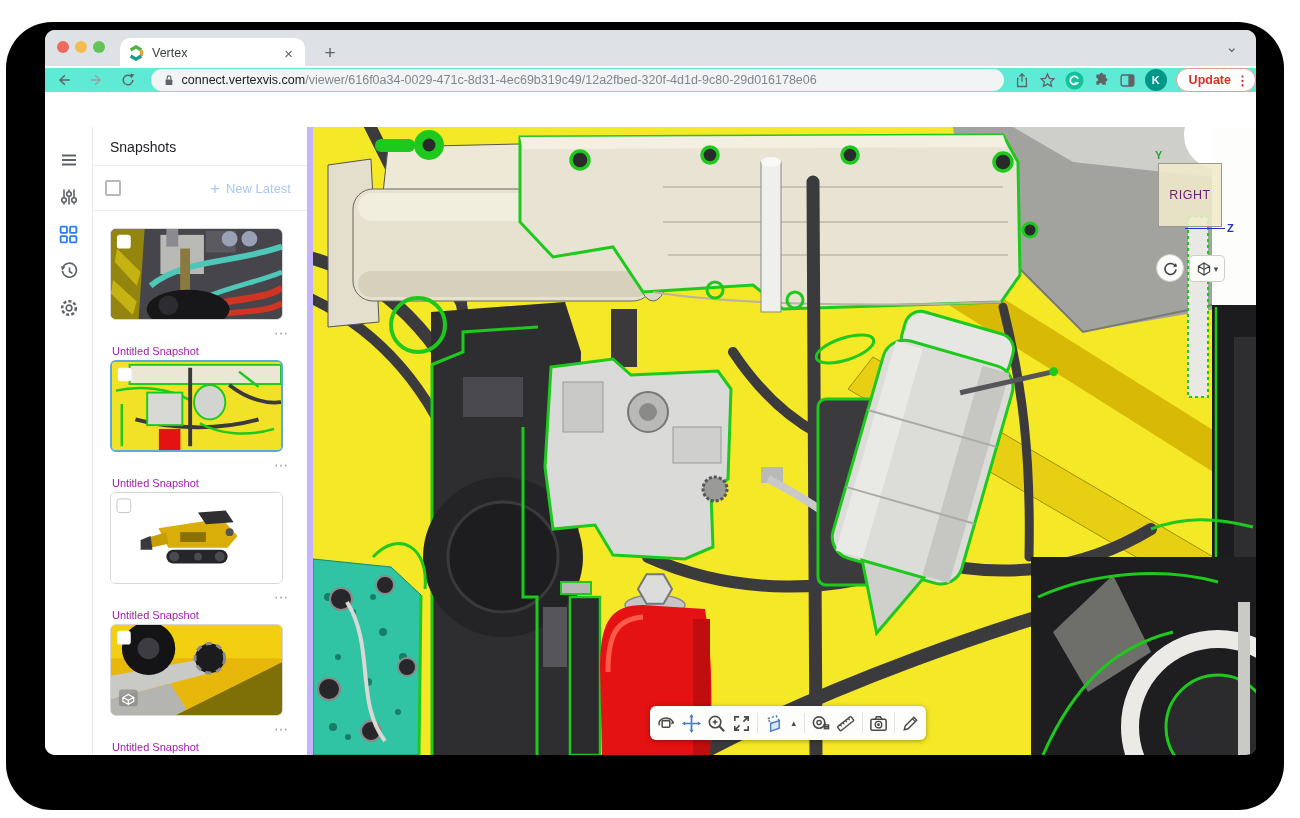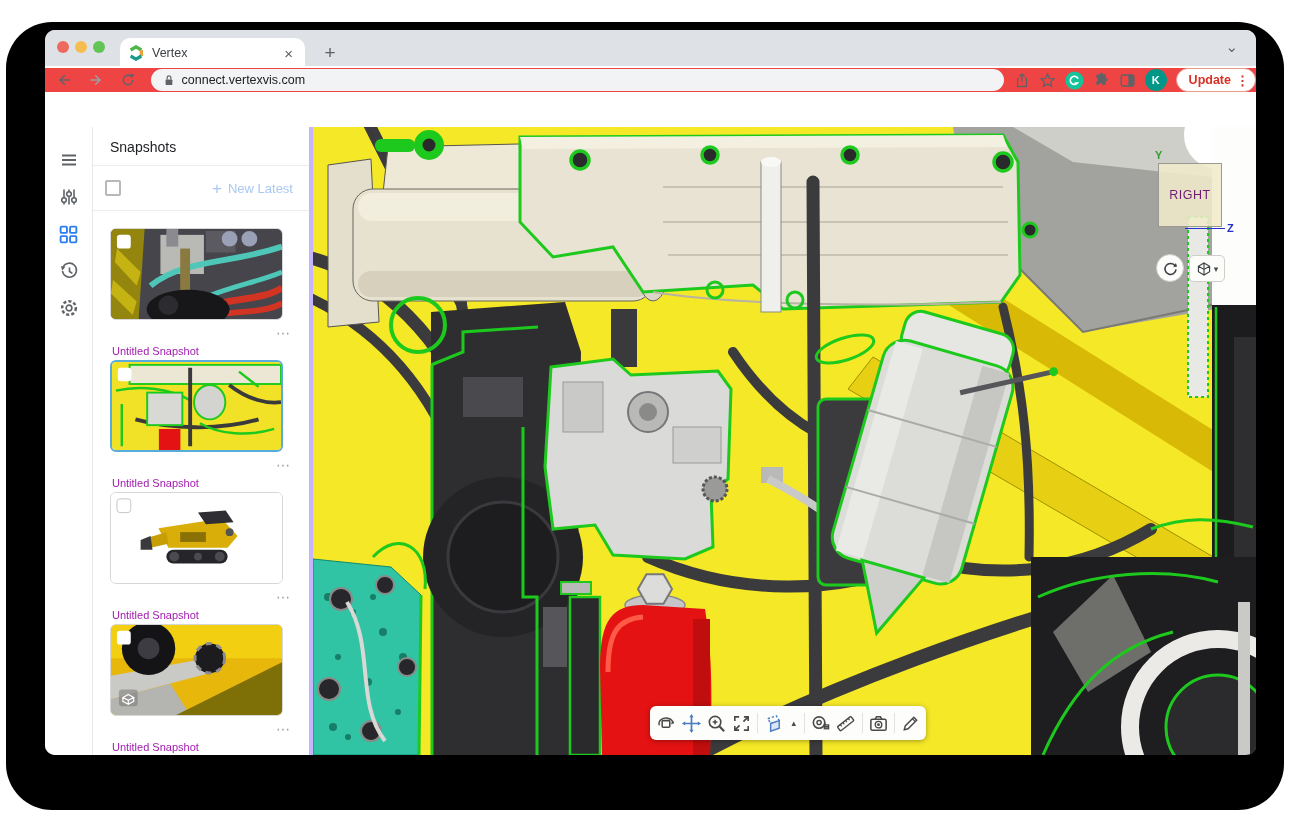--- a/index.html
+++ b/index.html
@@ -12,21 +12,21 @@
   .tabstrip{position:absolute;left:0;top:0;width:100%;height:36px;background:#dee1e6;}
   .traffic{position:absolute;top:11px;width:12px;height:12px;border-radius:50%;}
   .t-red{left:12px;background:#ee6a5f;} .t-yellow{left:30px;background:#f5bd4f;} .t-green{left:48px;background:#61c454;}
   .tab{position:absolute;left:75px;top:8px;width:185px;height:30px;background:#fff;border-radius:10px 10px 0 0;
        display:flex;align-items:center;padding:0 8px;box-sizing:border-box;}
   .tab-title{font-size:12.5px;color:#3c4043;margin-left:8px;flex:1;}
   .tab-close{font-size:15px;color:#5f6368;padding:0 4px;cursor:default;}
   .newtab{position:absolute;left:272px;top:10px;font-size:19px;color:#5f6368;line-height:26px;width:26px;text-align:center;}
   .tabstrip-chevron{position:absolute;right:18px;top:8px;font-size:15px;color:#5f6368;}
 
-  .urlrow{position:absolute;left:0;top:38px;width:100%;height:24px;background:#ef4444;display:flex;align-items:center;}
+  .urlrow{position:absolute;left:0;top:38px;width:100%;height:24px;background:#5eead4;display:flex;align-items:center;}
   .navbtn{width:26px;height:22px;display:flex;align-items:center;justify-content:center;margin-left:6px;}
   .omnibox{height:22px;background:#f1f3f4;border-radius:11px;display:flex;align-items:center;
            margin-left:10px;width:858px;padding:0 12px;box-sizing:border-box;}
   .url-domain{font-size:12.5px;color:#202124;margin-left:7px;white-space:nowrap;}
   .url-path{font-size:12.5px;color:#80868b;white-space:nowrap;}
   .urlrow-right{display:flex;align-items:center;margin-left:10px;gap:9px;}
   .avatar-k{width:22px;height:22px;border-radius:50%;background:#009688;color:#fff;font-size:11px;font-weight:bold;
             display:flex;align-items:center;justify-content:center;}
   .update-pill{height:22px;border:1.5px solid #e89a8f;border-radius:12px;display:flex;align-items:center;
                padding:0 6px 0 12px;gap:5px;background:#fff;}
@@ -44,21 +44,21 @@
              display:flex;align-items:center;justify-content:center;box-sizing:border-box;}
   .help-circ{width:19px;height:19px;border-radius:50%;border:1.7px solid #3c4043;color:#3c4043;font-size:12px;font-weight:bold;
              display:flex;align-items:center;justify-content:center;box-sizing:border-box;}
 
   
   .content{position:absolute;left:0;top:97px;width:100%;height:628px;}
   .rail{position:absolute;left:0;top:0;width:48px;height:100%;background:#fff;border-right:1px solid #e8e8e8;box-sizing:border-box;
         display:flex;flex-direction:column;align-items:center;padding-top:22px;gap:15px;}
   .rail .ric{width:22px;height:22px;display:flex;align-items:center;justify-content:center;}
 
-  .panel{position:absolute;left:48px;top:0;width:220px;height:100%;background:#fff;border-right:4px solid #c4b5fd;box-sizing:border-box;}
+  .panel{position:absolute;left:48px;top:0;width:220px;height:100%;background:#fff;border-right:6px solid #c4b5fd;box-sizing:border-box;}
   .panel-title{font-size:14px;color:#202124;padding:12px 0 0 17px;height:26px;}
   .panel-div{border-bottom:1px solid #ececec;}
   .newstory-row{height:44px;display:flex;align-items:center;padding:0 16px 0 12px;box-sizing:border-box;}
   .checkbox{width:16px;height:16px;border:2px solid #b8b8b8;border-radius:2px;box-sizing:border-box;background:#fff;}
   .newstory-btn{margin-left:auto;color:#a9c8f2;font-size:13px;display:flex;align-items:center;gap:6px;}
   .newstory-btn .plus{font-size:17px;line-height:13px;}
   .cards{position:absolute;left:0;top:82px;right:0;bottom:0;overflow:hidden;padding:19px 16px 0 17px;}
   .card{margin-bottom:14px;}
   .thumb{width:173px;height:92px;border-radius:6px;border:1px solid #d7d7d7;overflow:hidden;position:relative;box-sizing:border-box;background:#fff;}
   .thumb.selected{border:2px solid #57acdc;}
@@ -130,20 +130,21 @@
           <path d="M16,10 a6,6 0 1 1 -2,-4.5" fill="none" stroke="#5f6368" stroke-width="1.8"></path>
           <polygon points="13,2 18,3 14,8" fill="#5f6368"></polygon>
         </svg>
     </div>
     <div class="omnibox">
       <svg width="12" height="13" viewBox="0 0 16 17">
         <rect x="3.5" y="7" width="9" height="7.5" rx="1" fill="#5f6368"></rect>
         <path d="M5.5,7 V4.8 a2.5,2.5 0 0 1 5,0 V7" fill="none" stroke="#5f6368" stroke-width="1.6"></path>
       </svg>
       <span class="url-domain">connect.vertexvis.com</span>
+        <span class="url-path">/viewer/616f0a34-0029-471c-8d31-4ec69b319c49/12a2fbed-320f-4d1d-9c80-29d016178e06</span>
     </div>
     <div class="urlrow-right">
       <svg width="16" height="17" viewBox="0 0 20 21">
         <path d="M6,8 H4.5 V18 H15.5 V8 H14" fill="none" stroke="#5f6368" stroke-width="1.6"></path>
         <path d="M10,2.5 V12 M6.8,5.5 L10,2.2 L13.2,5.5" fill="none" stroke="#5f6368" stroke-width="1.6"></path>
       </svg>
       <svg width="17" height="17" viewBox="0 0 20 20">
         <path d="M10,2.5 L12.3,7.4 L17.6,8 L13.7,11.6 L14.8,16.9 L10,14.2 L5.2,16.9 L6.3,11.6 L2.4,8 L7.7,7.4 Z" fill="none" stroke="#5f6368" stroke-width="1.5"></path>
       </svg>
       <svg width="19" height="19" viewBox="0 0 20 20">

